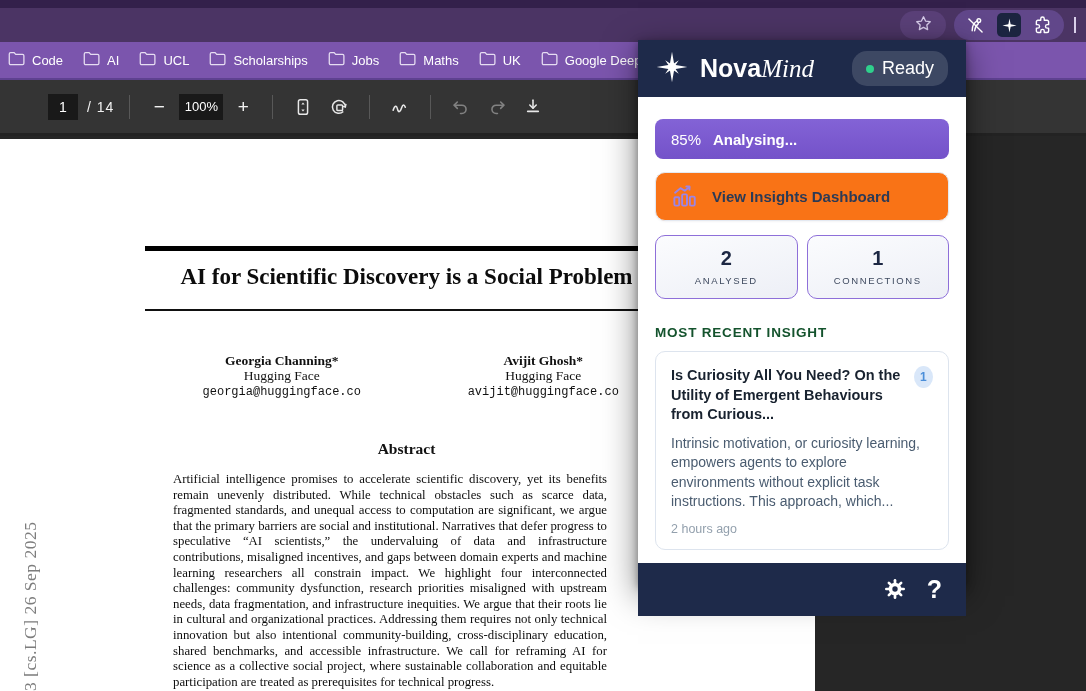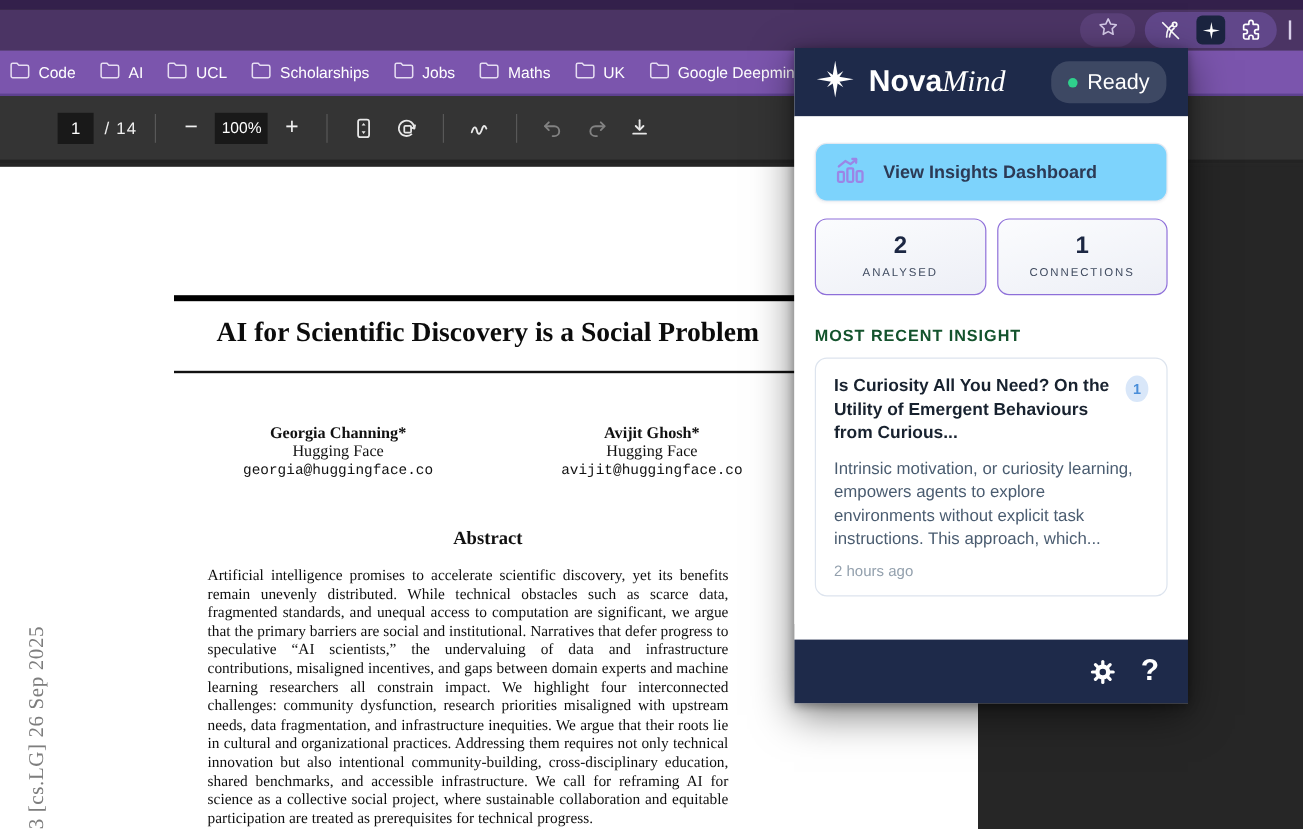--- a/index.html
+++ b/index.html
@@ -64,38 +64,38 @@
   .author .name { font-weight:bold; }
   .author .email { font-family:"Liberation Mono", monospace; font-size:12px; margin-top:2px; }
   .abstract-head { position:absolute; left:145px; top:301px; width:523px; text-align:center;
                    font-family:"Liberation Serif", serif; font-weight:bold; font-size:15.5px; }
   .abstract-body { position:absolute; left:173px; top:333px; width:434px; text-align:justify;
                    font-family:"Liberation Serif", serif; font-size:12.8px; line-height:15.6px; color:#0e0e0e; }
   .arxiv-side { position:absolute; left:20px; top:552px; transform:rotate(-90deg); transform-origin:0 0;
                 font-family:"Liberation Serif", serif; font-size:17.5px; color:#7d7d7d; white-space:nowrap; letter-spacing:0.5px; }
 
   
-  .popup { position:absolute; left:662px; top:40px; width:328px; height:546px; z-index:10;
+  .popup { position:absolute; left:638px; top:40px; width:328px; height:546px; z-index:10;
            display:flex; flex-direction:column; background:#ffffff;
            box-shadow:0 10px 32px rgba(0,0,0,0.5), 0 2px 8px rgba(0,0,0,0.35); }
   .popup-header { height:57px; background:#1e2a4a; display:flex; align-items:center; padding:0 18px; flex:none; }
   .brand { margin-left:12px; font-size:25px; color:#fff; }
   .brand .nova { font-weight:bold; font-family:"Liberation Sans", sans-serif; }
   .brand .mind { font-style:italic; font-family:"Liberation Serif", serif; }
   .ready-pill { margin-left:auto; background:rgba(255,255,255,0.14); border-radius:15px;
                 padding:7px 14px; display:flex; align-items:center; gap:8px; color:#fff; font-size:18px; }
   .ready-dot { width:8px; height:8px; border-radius:50%; background:#2fd08c; }
 
   .popup-body { flex:1; background:#fff; padding:22px 17px 0; }
   .progress-btn { height:40px; border-radius:8px; background:linear-gradient(#8363d6,#7452c9);
                   display:flex; align-items:center; gap:12px; padding:0 16px; color:#fff;
                   font-size:15px; cursor:pointer; margin-bottom:13px; border:none; width:100%; }
   .progress-btn .pct { font-weight:normal; }
   .progress-btn .plabel { font-weight:bold; }
-  .dash-btn { height:49px; border:1px solid #e4e9f1; border-radius:10px; background:#7dd3fc;
+  .dash-btn { height:49px; border:1px solid #e4e9f1; border-radius:10px; background:#f97316;
               display:flex; align-items:center; gap:14px; padding:0 15px; width:100%;
               color:#2c3a55; font-size:15px; font-weight:bold; cursor:pointer;
               box-shadow:0 1px 2px rgba(30,42,74,0.05); margin-bottom:14px; }
   .stats-row { display:flex; gap:9px; margin-bottom:26px; }
   .stat-card { flex:1; border:1.5px solid #8e6fd9; border-radius:10px; text-align:center;
                background:linear-gradient(165deg,#fbfcfe,#edeff6); padding:11px 0 12px; cursor:pointer; }
   .stat-value { font-size:20px; font-weight:bold; color:#1c2743; }
   .stat-label { font-size:9.5px; color:#3f4a5f; letter-spacing:1.6px; margin-top:5px; }
   .section-heading { font-size:13.5px; font-weight:bold; color:#14532d; letter-spacing:0.8px; margin-bottom:11px; }
   .insight-card { border:1px solid #dde4ee; border-radius:10px; padding:14px 15px 13px; cursor:pointer; }
@@ -282,20 +282,24 @@
     <span class="brand">
       <span class="nova">Nova</span><span class="mind">Mind</span>
     </span>
     <span class="ready-pill">
       <span class="ready-dot"></span>
       <span>Ready</span>
     </span>
   </div>
 
   <div class="popup-body">
+    <button class="progress-btn">
+      <span class="pct">85%</span>
+      <span class="plabel">Analysing...</span>
+    </button>
 
     <button class="dash-btn">
       <span>
         <svg width="27" height="27" viewBox="0 0 24 24" fill="none" stroke="#9b85e6" stroke-width="1.7" stroke-linecap="round" stroke-linejoin="round">
           <rect x="3" y="13.5" width="4.3" height="7.5" rx="1"></rect>
           <rect x="9.9" y="11" width="4.3" height="10" rx="1"></rect>
           <rect x="16.8" y="13" width="4.3" height="8" rx="1"></rect>
           <path d="M3.6 9.5l4.8-4 3.8 2.3 4.2-3.3"></path>
             <path d="M13.6 4h2.8v2.8"></path>
         </svg>

